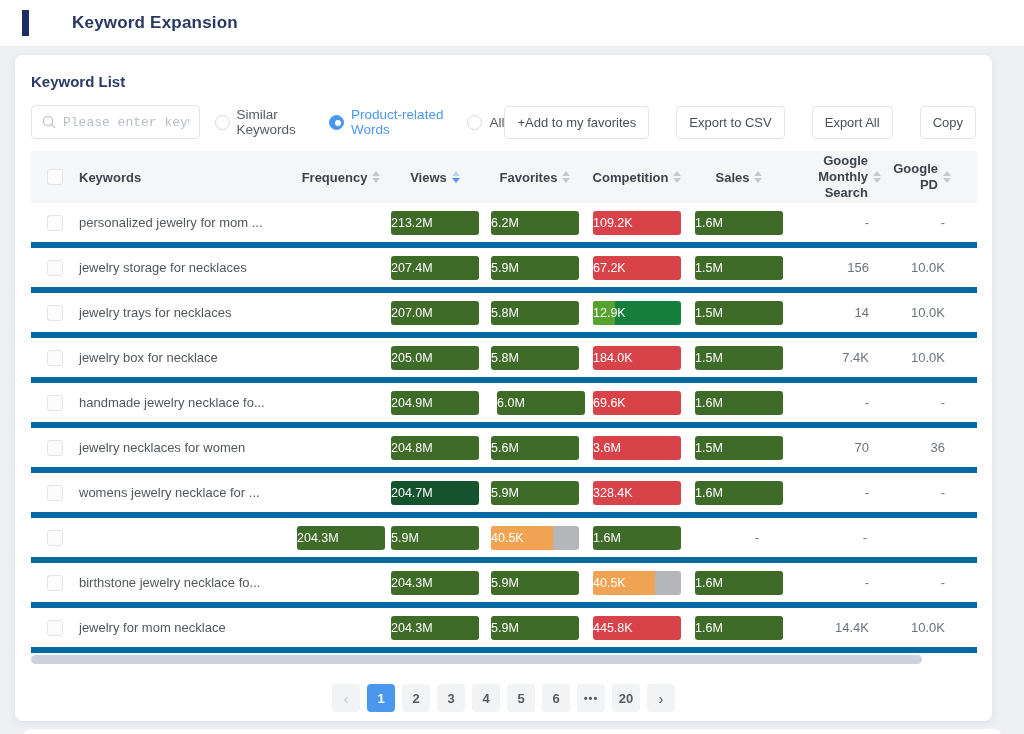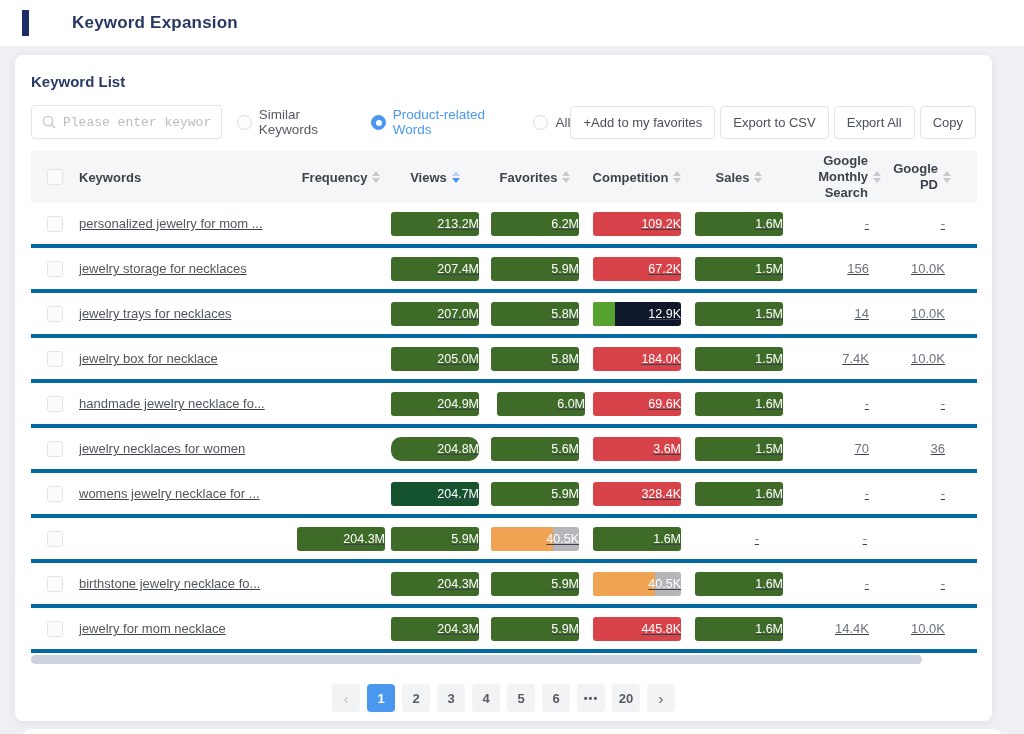--- a/index.html
+++ b/index.html
@@ -39,21 +39,21 @@
 
   .radio-group { display:flex; align-items:center; margin-left:15px; gap:16px; }
   .radio-item { display:flex; align-items:center; gap:7px; cursor:pointer; font-size:13.5px; color:#565b64; }
   .radio-item.selected { color:#4a97f2; }
   .radio-dot { width:15px; height:15px; border-radius:50%; border:1px solid #d6d9de; background:#fff; position:relative; flex:0 0 auto; }
   .radio-item.selected .radio-dot { background:#4a97f2; border-color:#4a97f2; }
   .radio-item.selected .radio-dot::after {
     content:""; position:absolute; left:4.5px; top:4.5px; width:6px; height:6px; border-radius:50%; background:#fff;
   }
 
-  .actions { margin-left:auto; display:flex; gap:5px; }
+  .actions { margin-left:auto; display:flex; gap:27px; }
   .btn {
     background:#fff; border:1px solid #e3e5e9; border-radius:4px;
     font-size:13px; color:#4a505a; padding:0 12px; height:33px;
     display:flex; align-items:center; cursor:pointer; white-space:nowrap;
     font-family:inherit;
   }
 
   
   .table { margin-top:12px; width:946px; }
   .trow {
@@ -68,34 +68,34 @@
   .th .lines { line-height:16px; text-align:right; }
   .th-gms { padding-right:18px; }
   .th-gpd { padding-right:26px; }
 
   .sort-icon { display:inline-flex; flex-direction:column; gap:2px; cursor:pointer; }
   .sort-icon .up   { width:0; height:0; border-left:4px solid transparent; border-right:4px solid transparent; border-bottom:5px solid #c6c9cf; }
   .sort-icon .down { width:0; height:0; border-left:4px solid transparent; border-right:4px solid transparent; border-top:5px solid #c6c9cf; }
   .sort-icon.desc .up { border-bottom-color:#bcd4f5; }
   .sort-icon.desc .down { border-top-color:#4a97f2; }
 
-  .tbody .trow { height:45px; border-bottom:4px solid #0369a1; font-size:13px;text-decoration:underline; }
+  .tbody .trow { height:45px; border-bottom:6px solid #0369a1; font-size:13px; }
   .cb {
     width:16px; height:16px; border:1px solid #e2e4e8; border-radius:3px;
     background:#fcfcfd; margin-left:16px; cursor:pointer; display:block;
   }
   .kw { color:#52575e; white-space:nowrap; overflow:hidden; }
   .cell-center { display:flex; justify-content:center; }
   .cell-right { text-align:right; color:#6d737c; }
   .cell-gms { padding-right:30px; }
   .cell-gpd { padding-right:32px; }
 
   .badge {
     width:88px; height:24px; border-radius:3px; color:#fff; font-size:12.5px;
-    display:flex; align-items:center; justify-content:flex-end; position:relative; overflow:hidden;
+    display:flex; align-items:center; justify-content:flex-start; position:relative; overflow:hidden;
   }
   .badge .fill { position:absolute; left:0; top:0; bottom:0; }
   .badge .txt { position:relative; z-index:2; }
 
   
   .hscroll { width:968px; height:9px; margin-top:2px; position:relative; }
   .hscroll .thumb { position:absolute; left:0; top:0; height:9px; width:92%; background:#ccd3df; border-radius:5px; cursor:pointer; }
 
   
   .pagination { display:flex; justify-content:center; align-items:center; gap:7px; margin-top:20px; }
@@ -287,21 +287,21 @@
             <div class="badge" style="background: rgb(62, 107, 40);">
               <span class="txt">207.0M</span>
             </div>
           </div>
           <div class="cell-center">
             <div class="badge" style="background: rgb(62, 107, 40);">
               <span class="txt">5.8M</span>
             </div>
           </div>
           <div class="cell-center">
-            <div class="badge" style="background: #0f172a; padding-left: 32px;">
+            <div class="badge" style="background: #15803d;">
               <div class="fill" style="width: 25%; background: rgb(86, 162, 47);"></div>
               <span class="txt">12.9K</span>
             </div>
           </div>
           <div class="cell-center">
             <div class="badge" style="background: rgb(62, 107, 40);">
               <span class="txt">1.5M</span>
             </div>
           </div>
           <div class="cell-right cell-gms">14</div>
@@ -365,21 +365,21 @@
           <div class="cell-right cell-gms">-</div>
           <div class="cell-right cell-gpd">-</div>
         </div>
         <div class="trow">
           <div>
             <span class="cb"></span>
           </div>
           <div class="kw">jewelry necklaces for women</div>
           <div class="cell-center"></div>
           <div class="cell-center">
-            <div class="badge" style="background: rgb(62, 107, 40); border-radius: 10px;">
+            <div class="badge" style="background: rgb(62, 107, 40);">
               <span class="txt">204.8M</span>
             </div>
           </div>
           <div class="cell-center">
             <div class="badge" style="background: rgb(62, 107, 40);">
               <span class="txt">5.6M</span>
             </div>
           </div>
           <div class="cell-center">
             <div class="badge" style="background: rgb(216, 67, 74);">

